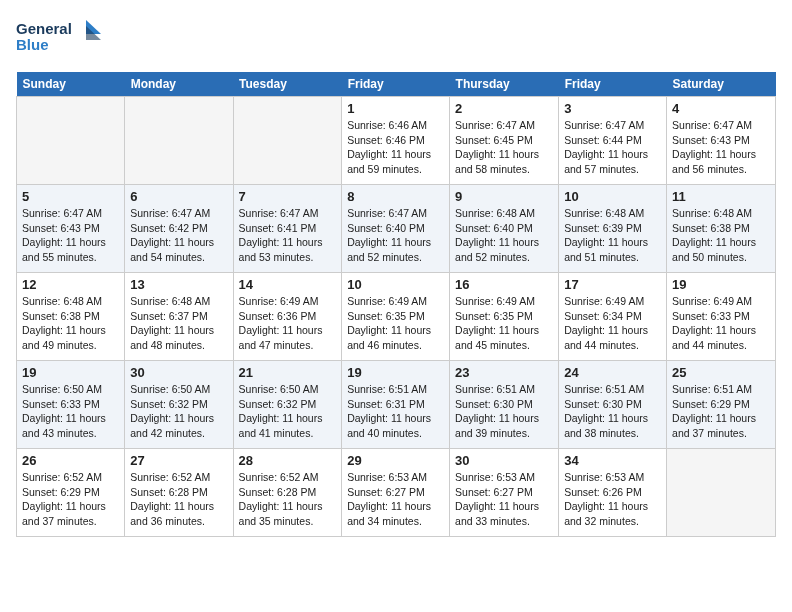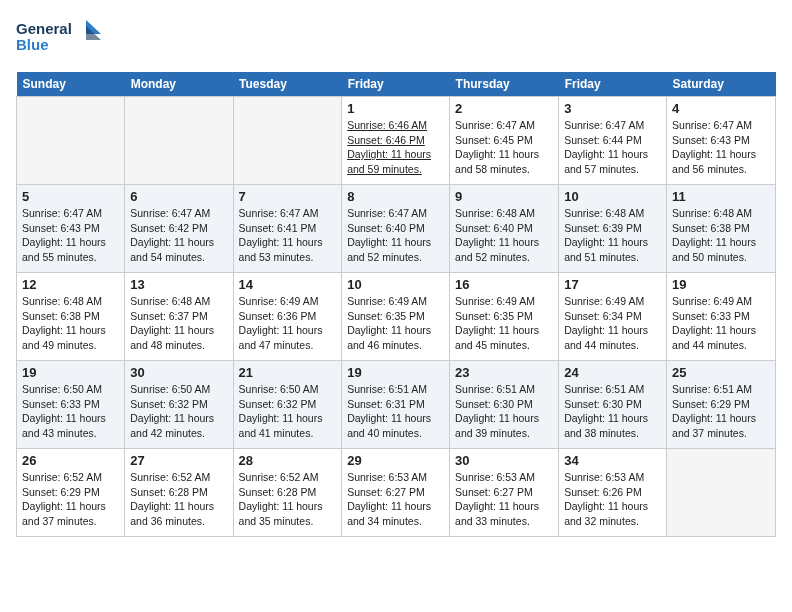--- a/index.html
+++ b/index.html
@@ -116,21 +116,21 @@
           <th>Saturday</th>
         </tr>
     </thead>
     <tbody id="calendar-body">
     <tr>
           <td class="empty"></td>
           <td class="empty"></td>
           <td class="empty"></td>
           <td>
             <span class="day-num">1</span>
-            <div class="day-info" style="white-space: pre-line; text-decoration: underline;">Sunrise: 6:46 AM
+            <div class="day-info" style="white-space: pre-line;">Sunrise: 6:46 AM
 Sunset: 6:46 PM
 Daylight: 11 hours
 and 59 minutes.</div>
           </td>
           <td>
             <span class="day-num">2</span>
             <div class="day-info" style="white-space: pre-line;">Sunrise: 6:47 AM
 Sunset: 6:45 PM
 Daylight: 11 hours
 and 58 minutes.</div>

